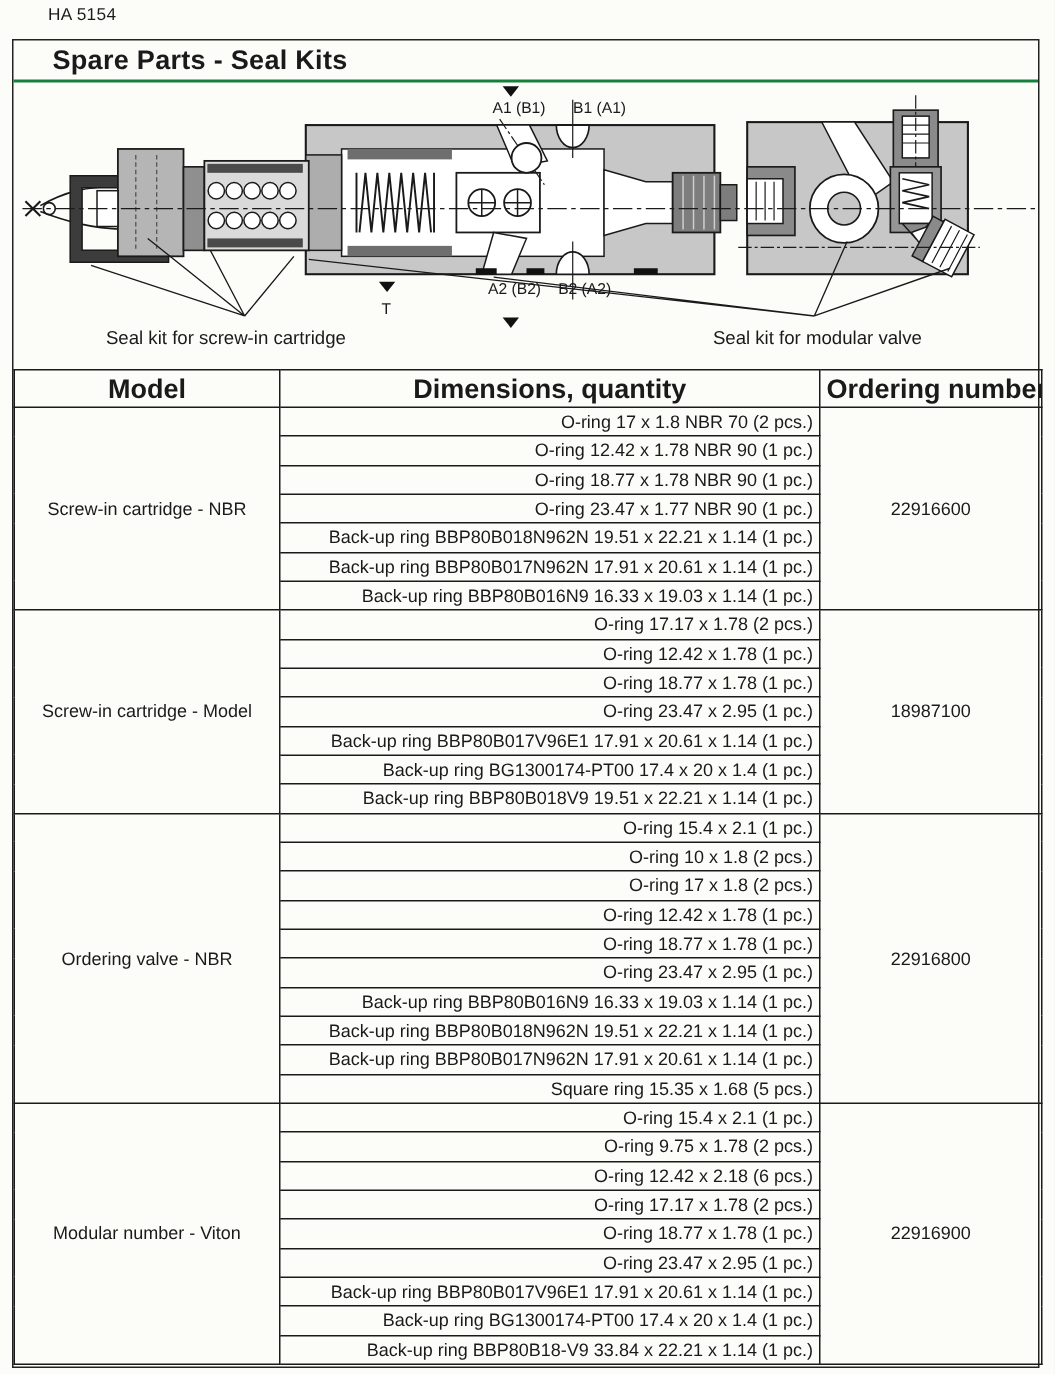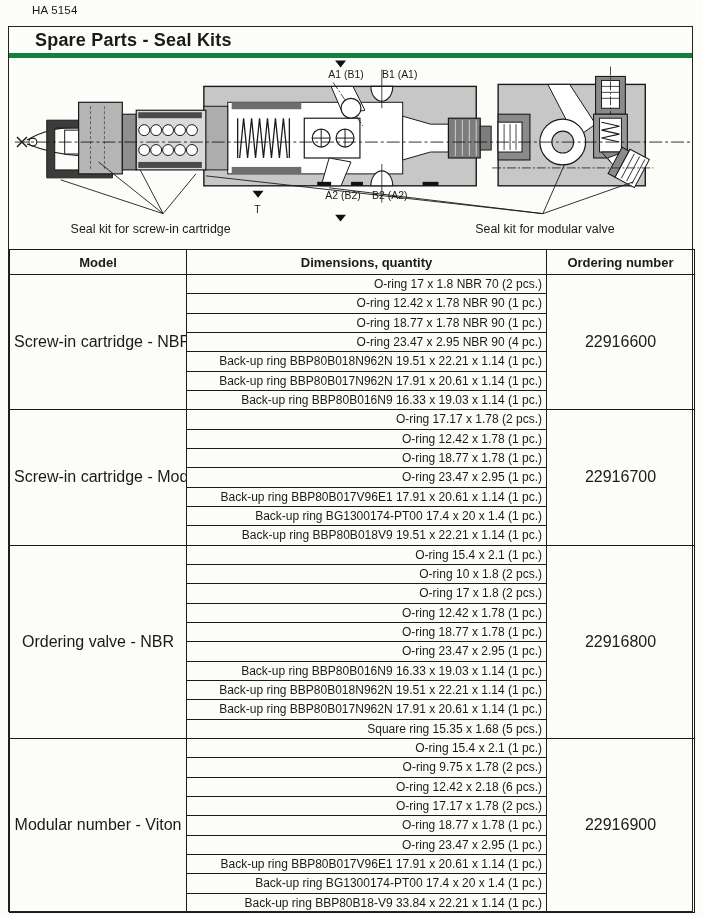--- a/index.html
+++ b/index.html
@@ -19,21 +19,21 @@
   }
   .frame{
     position:absolute;left:8px;top:26px;
     width:685px;height:886px;
     border:1.5px solid #222;
     box-sizing:border-box;
     background:#fcfcf9;
   }
   .title-bar{
     height:26px;line-height:26px;
-    border-bottom:5px solid #15803d;
+    border-bottom:2px solid #15803d;
     padding-left:26px;
     font-size:18px;font-weight:bold;
     letter-spacing:.2px;
   }
   .figure{
     position:relative;height:191px;
     overflow:hidden;
   }
   .figure svg{display:block;width:100%;height:100%;}
   table.seal-table{
@@ -42,24 +42,24 @@
     height:664px;
     table-layout:fixed;
   }
   table.seal-table th, table.seal-table td{
     border:1px solid #1a1a1a;
     padding:0 4px;
     overflow:hidden;
     white-space:nowrap;
   }
   table.seal-table th{
-    height:24px;font-size:13px;font-weight:bold;text-align:center;
+    height:24px;font-size:18px;font-weight:bold;text-align:center;
   }
   td.dim{font-size:12px;text-align:right;height:18px;}
-  td.model, td.order{font-size:16px;text-align:center;vertical-align:middle;}
+  td.model, td.order{font-size:12px;text-align:center;vertical-align:middle;}
   col.c-model{width:177px;}
   col.c-dim{width:360px;}
   col.c-order{width:148px;}
   .sv-label{font-size:10.5px;fill:#1a1a1a;}
   .sv-caption{font-size:12.5px;fill:#1a1a1a;}
 </style>
 </head>
 <body>
 
 <div class="page">
@@ -219,36 +219,36 @@
           <td class="dim">O-ring  17 x 1.8 NBR 70 (2 pcs.)</td>
           <td class="order" rowspan="7">22916600</td>
         </tr>
         <tr>
             <td class="dim">O-ring  12.42 x 1.78 NBR 90 (1 pc.)</td>
           </tr>
         <tr>
             <td class="dim">O-ring  18.77 x 1.78 NBR 90 (1 pc.)</td>
           </tr>
         <tr>
-            <td class="dim">O-ring  23.47 x 2.95 NBR 90 (4 pc.)</td>
+            <td class="dim">O-ring  23.47 x 1.77 NBR 90 (1 pc.)</td>
           </tr>
         <tr>
             <td class="dim">Back-up ring BBP80B018N962N  19.51 x 22.21 x 1.14 (1 pc.)</td>
           </tr>
         <tr>
             <td class="dim">Back-up ring BBP80B017N962N  17.91 x 20.61 x 1.14 (1 pc.)</td>
           </tr>
         <tr>
             <td class="dim">Back-up ring BBP80B016N9  16.33 x 19.03 x 1.14 (1 pc.)</td>
           </tr>
 
         <tr>
           <td class="model" rowspan="7">Screw-in cartridge - Model</td>
           <td class="dim">O-ring  17.17 x 1.78 (2 pcs.)</td>
-          <td class="order" rowspan="7">22916700</td>
+          <td class="order" rowspan="7">18987100</td>
         </tr>
         <tr>
             <td class="dim">O-ring  12.42 x 1.78 (1 pc.)</td>
           </tr>
         <tr>
             <td class="dim">O-ring  18.77 x 1.78 (1 pc.)</td>
           </tr>
         <tr>
             <td class="dim">O-ring  23.47 x 2.95 (1 pc.)</td>
           </tr>

